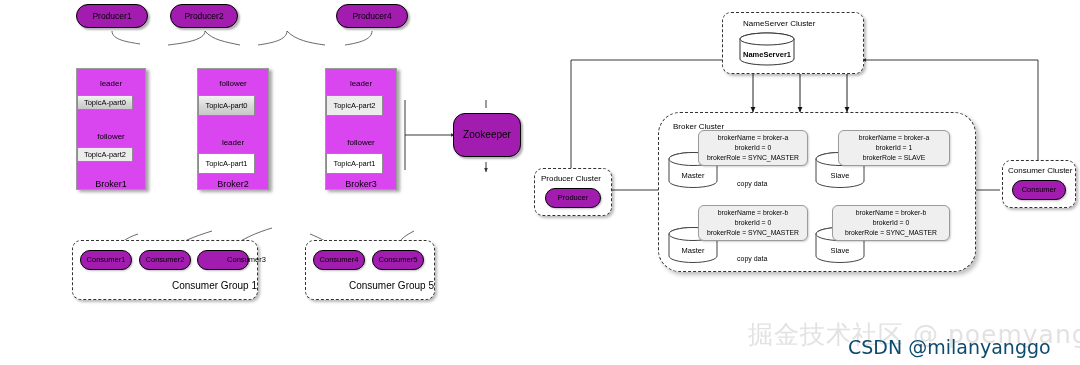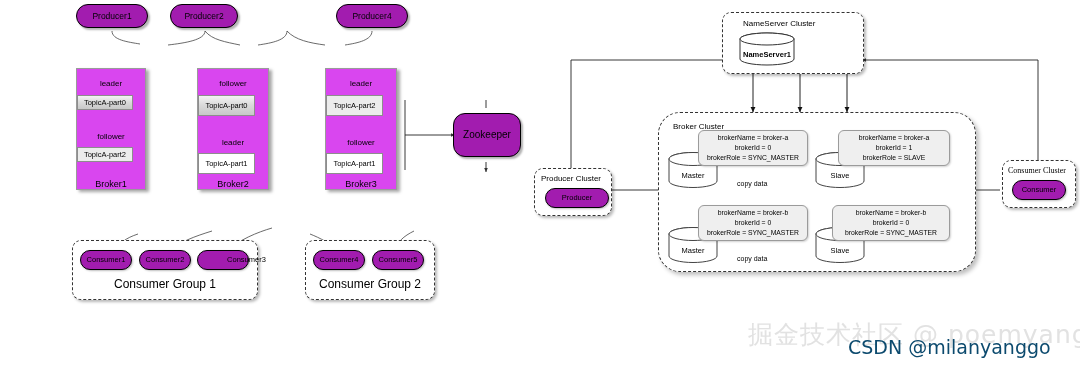--- a/index.html
+++ b/index.html
@@ -77,24 +77,24 @@
     box-shadow:2px 2px 3px rgba(0,0,0,0.28);
   }
   .cluster-title{
     position:absolute;
     font-size:8px;
     color:#000;
     white-space:nowrap;
   }
   .cluster-caption{
     position:absolute;
-    font-size:12px;
+    font-size:10px;
     color:#000;
     width:100%;
-    text-align:center;
+    text-align:right;
     white-space:nowrap;
   }
 
   
   .big-cluster{
     border:1.6px dashed #333333;
     border-radius:22px;
     background:#ffffff;
     box-shadow:3px 3px 4px rgba(0,0,0,0.25);
   }
@@ -249,21 +249,21 @@
     <span>Consumer1</span>
   </div>
   <div class="abs node" style="left:139px;top:250px;width:52px;height:20px;font-size:7.5px;box-shadow:1px 1px 2px rgba(0,0,0,0.25);">
     <span>Consumer2</span>
   </div>
   <div class="abs node" style="left:197px;top:250px;width:52px;height:20px;font-size:7.5px;box-shadow:1px 1px 2px rgba(0,0,0,0.25);padding-left:47px;">
     <span>Consumer3</span>
   </div>
 
   <div class="abs cluster" style="left:305px;top:240px;width:130px;height:60px;">
-    <div class="cluster-caption" style="left:0;bottom:8px;">Consumer  Group 2</div>
+    <div class="cluster-caption" style="left:0;bottom:8px;">Consumer  Group 5</div>
   </div>
   <div class="abs node" style="left:313px;top:250px;width:52px;height:20px;font-size:7.5px;box-shadow:1px 1px 2px rgba(0,0,0,0.25);">
     <span>Consumer4</span>
   </div>
   <div class="abs node" style="left:372px;top:250px;width:52px;height:20px;font-size:7.5px;box-shadow:1px 1px 2px rgba(0,0,0,0.25);">
     <span>Consumer5</span>
   </div>
 
   <div class="abs cluster" style="left:722px;top:12px;width:142px;height:62px;">
     <div class="cluster-title" style="left:20px;top:6px;">NameServer Cluster</div>
@@ -272,26 +272,26 @@
     <svg width="56" height="34" viewBox="0 0 56 34">
       <path d="M1,7 a27,6 0 0 1 54,0 L55,27 a27,6 0 0 1 -54,0 Z" fill="#ffffff" stroke="#333" stroke-width="1"></path>
       <ellipse cx="28" cy="7" rx="27" ry="6" fill="#ffffff" stroke="#333" stroke-width="1"></ellipse>
     </svg>
     <div class="cyl-label" style="top:18px;">NameServer1</div>
   </div>
 
   <div class="abs cluster" style="left:534px;top:168px;width:78px;height:48px;">
     <div class="cluster-title" style="left:6px;top:5px;">Producer Cluster</div>
   </div>
-  <div class="abs node" style="left:545px;top:188px;width:64px;height:20px;font-size:7.5px;box-shadow:1px 1px 2px rgba(0,0,0,0.25);">
+  <div class="abs node" style="left:545px;top:188px;width:56px;height:20px;font-size:7.5px;box-shadow:1px 1px 2px rgba(0,0,0,0.25);">
     <span>Producer</span>
   </div>
 
   <div class="abs cluster" style="left:1002px;top:160px;width:74px;height:48px;">
-    <div class="cluster-title" style="left:5px;top:5px;font-family:Liberation Serif, serif;">Consumer Cluster</div>
+    <div class="cluster-title" style="left:5px;top:5px;">Consumer Cluster</div>
   </div>
   <div class="abs node" style="left:1012px;top:180px;width:54px;height:20px;font-size:7.5px;box-shadow:1px 1px 2px rgba(0,0,0,0.25);">
     <span>Consumer</span>
   </div>
 
   <div class="abs big-cluster" style="left:658px;top:112px;width:318px;height:160px;">
     <div class="cluster-title" style="left:14px;top:9px;">Broker Cluster</div>
   </div>
 
   <div class="cyl" style="left:668px;top:152px;width:50px;height:36px;">

